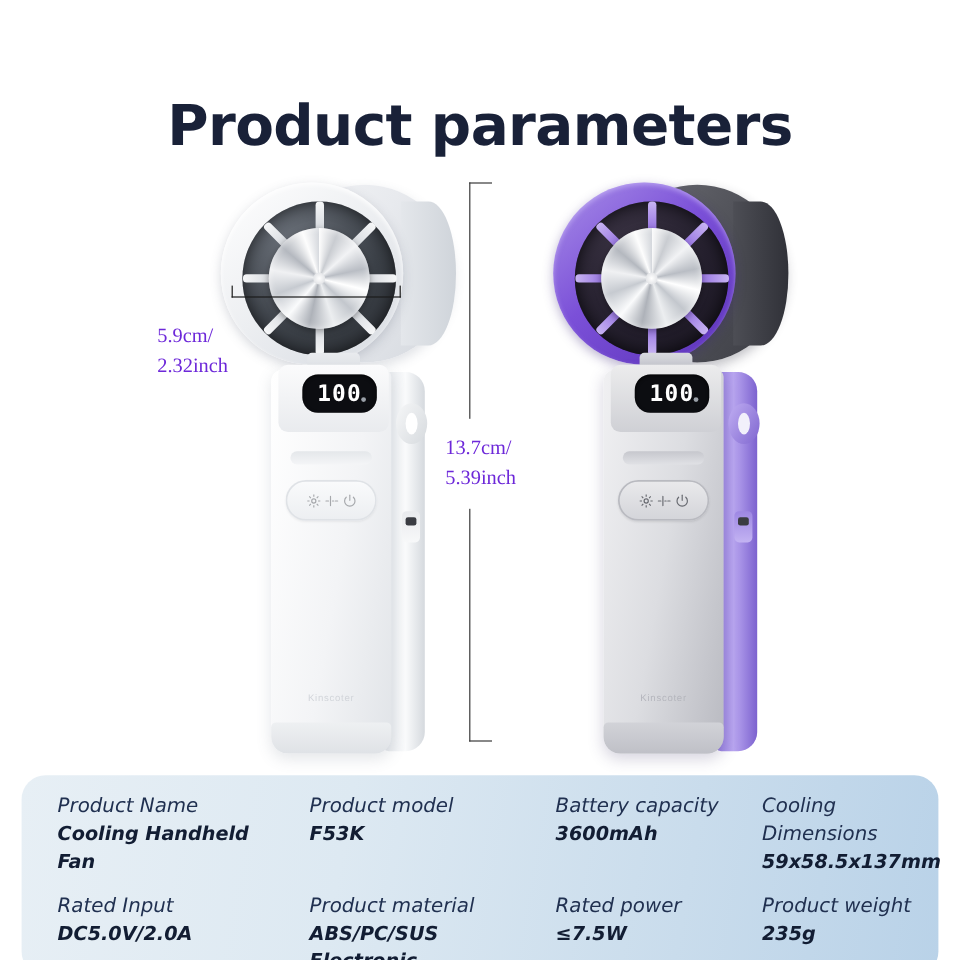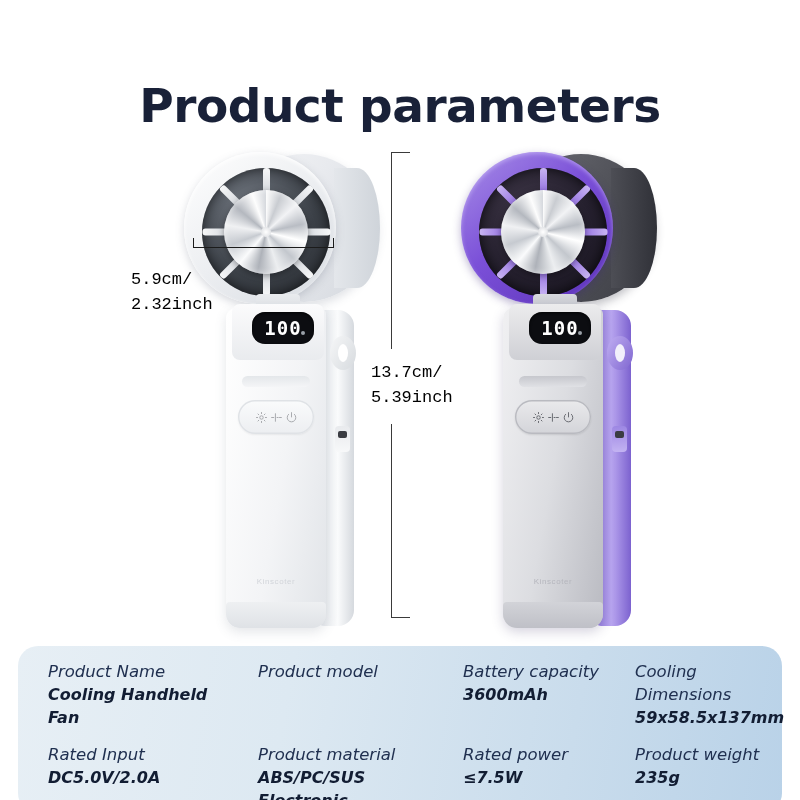--- a/index.html
+++ b/index.html
@@ -203,22 +203,22 @@
   .meas-v-top{position:absolute;left:391px;top:152px;width:1px;height:197px;background:#3a3a3a;}
   .meas-v-top::before{
     content:"";position:absolute;left:0;top:0;width:19px;height:1px;background:#3a3a3a;
   }
   .meas-v-bot{position:absolute;left:391px;top:424px;width:1px;height:194px;background:#3a3a3a;}
   .meas-v-bot::after{
     content:"";position:absolute;left:0;bottom:0;width:19px;height:1px;background:#3a3a3a;
   }
 
   .meas-label{
-    position:absolute;color:#000000;font-size:17px;line-height:25px;
-    font-family:Liberation Mono, monospace;white-space:pre-line;
+    position:absolute;color:#6d28d9;font-size:17px;line-height:25px;
+    font-family:Liberation Serif, serif;white-space:pre-line;
   }
   #label-width{left:131px;top:267px;}
   #label-height{left:371px;top:360px;}
 
   
   .spec-panel{
     position:absolute;left:18px;top:646px;width:764px;height:167px;
     border-radius:20px;
     background:linear-gradient(100deg,#e7eff5 0%,#dde9f2 35%,#c9dcec 72%,#b9d2e8 100%);
     font-style:italic;
@@ -385,20 +385,21 @@
 
   <div class="spec-panel">
     <div class="spec-grid">
 
       <div class="spec-cell">
         <div class="spec-label">Product Name</div>
         <div class="spec-value">Cooling Handheld Fan</div>
       </div>
       <div class="spec-cell">
         <div class="spec-label">Product model</div>
+        <div class="spec-value">F53K</div>
       </div>
       <div class="spec-cell">
         <div class="spec-label">Battery capacity</div>
         <div class="spec-value">3600mAh</div>
       </div>
       <div class="spec-cell">
         <div class="spec-label">Cooling Dimensions</div>
         <div class="spec-value">59x58.5x137mm</div>
       </div>
 

